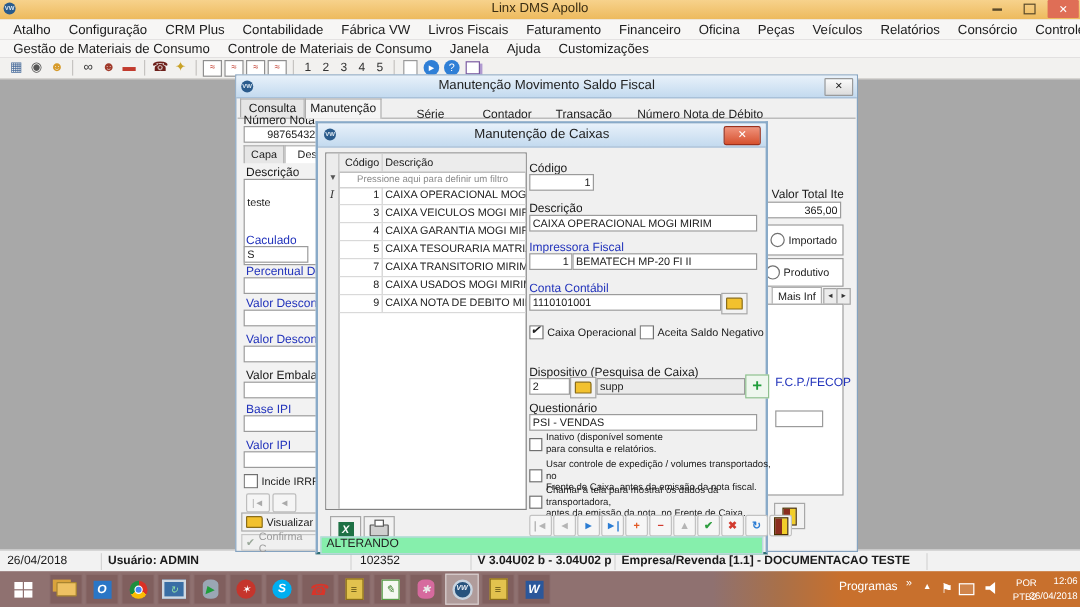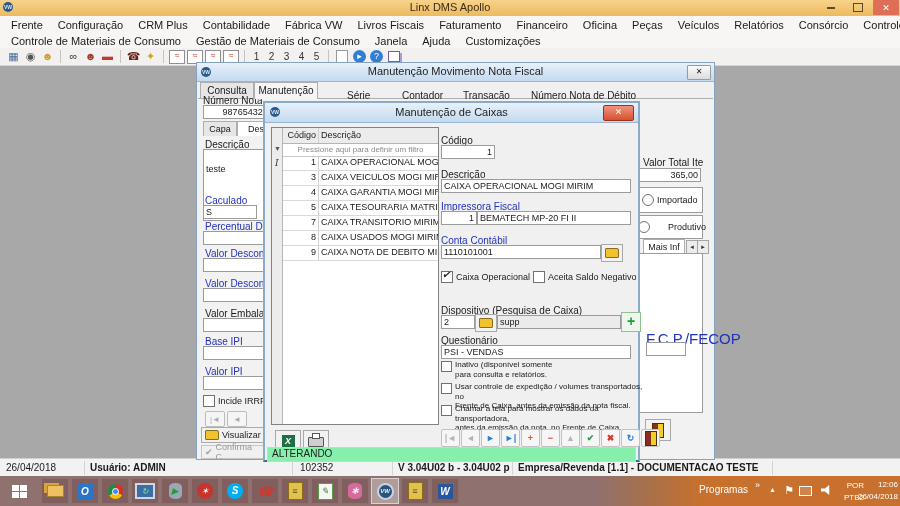--- a/index.html
+++ b/index.html
@@ -68,21 +68,21 @@
   #g-ind{position:absolute;left:0;top:0;width:11px;height:100%;background:#ececec;border-right:1px solid #b5b5b5;box-sizing:border-box}
   #g-head{position:absolute;left:11px;right:0;top:0;height:15px;background:#ececec;border-bottom:1px solid #b5b5b5;display:flex;font-size:9px;line-height:14px}
   #g-head .gc{font-weight:normal}
   #g-filter{position:absolute;left:11px;right:0;top:15px;height:13px;border-bottom:1px solid #c9c9c9;font-size:8px;color:#8a8a8a;text-align:center;line-height:13px;overflow:hidden;white-space:nowrap}
   #grid-rows{position:absolute;left:11px;right:0;top:28px}
   .grow{display:flex;height:14px;border-bottom:1px solid #d9d9d9;font-size:9px;line-height:13px}
   .gc{width:36px;text-align:right;padding-right:2px;border-right:1px solid #d0d0d0;flex:none;box-sizing:border-box}
   .gd{padding-left:2px;overflow:hidden;white-space:nowrap;flex:1}
   .g-funnel{position:absolute;left:2px;top:17px;font-size:7px;color:#555}
   .g-cursor{position:absolute;left:3px;top:30px;font-size:9px;color:#333;font-family:"DejaVu Serif",serif;font-style:italic}
-  .mlcb{position:absolute;left:176px;width:202px;display:flex;gap:3px;font-size:8px;line-height:9.5px;white-space:pre-line;align-items:flex-start}
+  .mlcb{position:absolute;left:176px;width:202px;display:flex;gap:3px;font-size:8px;line-height:9.5px;white-space:pre-line;align-items:center}
   .mlcb .cb{margin-top:1px;width:9px;height:9px}
   #dlg-nav{position:absolute;left:176px;top:326px;display:flex;gap:1px}
   .nbtn{width:17px;height:16px;background:#f6f6f6;border:1px solid #c2c2c2;border-radius:2px;font-size:9px;display:flex;align-items:center;justify-content:center;font-weight:bold}
   .nbtn.dis{color:#b5b5b5}
   #dlg-status{position:absolute;left:2px;right:2px;top:344px;height:13px;background:#86efac;border:1px solid #c2d4e4;font-size:10px;line-height:12px;padding-left:4px;color:#222}
   #plusbtn{position:absolute;left:356px;top:209px;width:18px;height:18px;background:#eef7ee;border:1px solid #8fc08f;color:#1f9e3a;font-size:14px;font-weight:bold;line-height:16px;text-align:center}
   
   #statusbar{position:absolute;left:0;top:458px;width:900px;height:18px;background:#f2f2f2;border-top:1px solid #cfcfcf}
   #statusbar span{position:absolute;top:3px;font-size:10px;white-space:nowrap}
   .ssep{position:absolute;top:2px;width:1px;height:14px;background:#d4d4d4}
@@ -131,38 +131,38 @@
   <span class="wctl" id="btn-min">
       <i class="glyph-min"></i>
     </span>
   <span class="wctl" id="btn-max">
       <i class="glyph-max"></i>
     </span>
   <span class="wctl" id="btn-close-app">✕</span>
 </div>
 
 <div id="menubar1">
-    <span class="mi">Frente</span>
+    <span class="mi">Atalho</span>
     <span class="mi">Configuração</span>
     <span class="mi">CRM Plus</span>
     <span class="mi">Contabilidade</span>
     <span class="mi">Fábrica VW</span>
     <span class="mi">Livros Fiscais</span>
     <span class="mi">Faturamento</span>
     <span class="mi">Financeiro</span>
     <span class="mi">Oficina</span>
     <span class="mi">Peças</span>
     <span class="mi">Veículos</span>
     <span class="mi">Relatórios</span>
     <span class="mi">Consórcio</span>
     <span class="mi">Controle de Locações</span>
   </div>
 <div id="menubar2">
+    <span class="mi">Gestão de Materiais de Consumo</span>
     <span class="mi">Controle de Materiais de Consumo</span>
-    <span class="mi">Gestão de Materiais de Consumo</span>
     <span class="mi">Janela</span>
     <span class="mi">Ajuda</span>
     <span class="mi">Customizações</span>
   </div>
 
 <div id="toolbar">
     <span class="tico" style="color: rgb(74, 109, 156);">▦</span>
     <span class="tico" style="color: rgb(85, 85, 85);">◉</span>
     <span class="tico" style="color: rgb(215, 155, 42);">☻</span>
     <span class="tsep"></span>
@@ -188,21 +188,21 @@
     <span class="tcirc">▸</span>
     <span class="tcirc">?</span>
     <span class="twin"></span>
   </div>
 
 <div class="abs" id="mdi" style="left:0;top:66px;width:900px;height:392px"></div>
 
 <div id="main-window">
   <div id="mw-titlebar">
     <span class="vwmini" style="left:4px;top:4px">VW</span>
-    <span id="mw-title">Manutenção Movimento Nota Fiscal</span>
+    <span id="mw-title">Manutenção Movimento Saldo Fiscal</span>
     <span id="mw-close">✕</span>
   </div>
   <span class="tab" style="left:3px;width:54px">Consulta</span>
   <span class="tab active" style="left:57px;width:64px">Manutenção</span>
   <div id="mw-content"></div>
 
   <span class="lab" style="left:6px;top:32px">Número Nota</span>
   <span class="fld right" style="left:6px;top:42px;width:66px;height:12px">9876543211</span>
 
   <span class="frag" style="left:150px;top:27px;width:46px">Série</span>
@@ -254,31 +254,31 @@
   <span class="lab" style="left:446px;top:94px;width:60px">Valor Total Item</span>
   <span class="fld right" style="left:432px;top:105px;width:66px;height:12px">365,00</span>
 
   <div class="box" style="left:438px;top:124px;width:66px;height:24px">
     <span style="position:absolute;left:6px;top:6px;display:flex;align-items:center;gap:3px;font-size:9px">
         <i class="radio"></i>
         <span>Importado</span>
       </span>
   </div>
   <div class="box" style="left:438px;top:152px;width:66px;height:22px">
-    <span style="position:absolute;left:2px;top:5px;display:flex;align-items:center;gap:18px;font-size:9px">
+    <span style="position:absolute;left:2px;top:5px;display:flex;align-items:center;gap:3px;font-size:9px">
         <i class="radio"></i>
         <span>Produtivo</span>
       </span>
   </div>
 
   <span class="itab active" style="left:446px;top:176px;width:42px">Mais Inf</span>
   <span class="spin" style="left:489px;top:177px">◂</span>
   <span class="spin" style="left:500px;top:177px">▸</span>
   <div class="box" style="left:440px;top:190px;width:64px;height:158px">
-    <span class="lab blue" style="left:8px;top:76px;font-size:15px">F.C.P./FECOP</span>
+    <span class="lab blue" style="left:8px;top:60px;font-size:10px">F.C.P./FECOP</span>
     <span class="fld" style="left:8px;top:88px;width:34px;height:12px"></span>
   </div>
   <div class="sqbtn" style="left:448px;top:356px;width:24px;height:20px">
       <i class="door"></i>
     </div>
 </div>
 
 <div id="dialog">
   <div id="dlg-titlebar">
     <span class="vwmini" style="left:5px;top:4px">VW</span>

